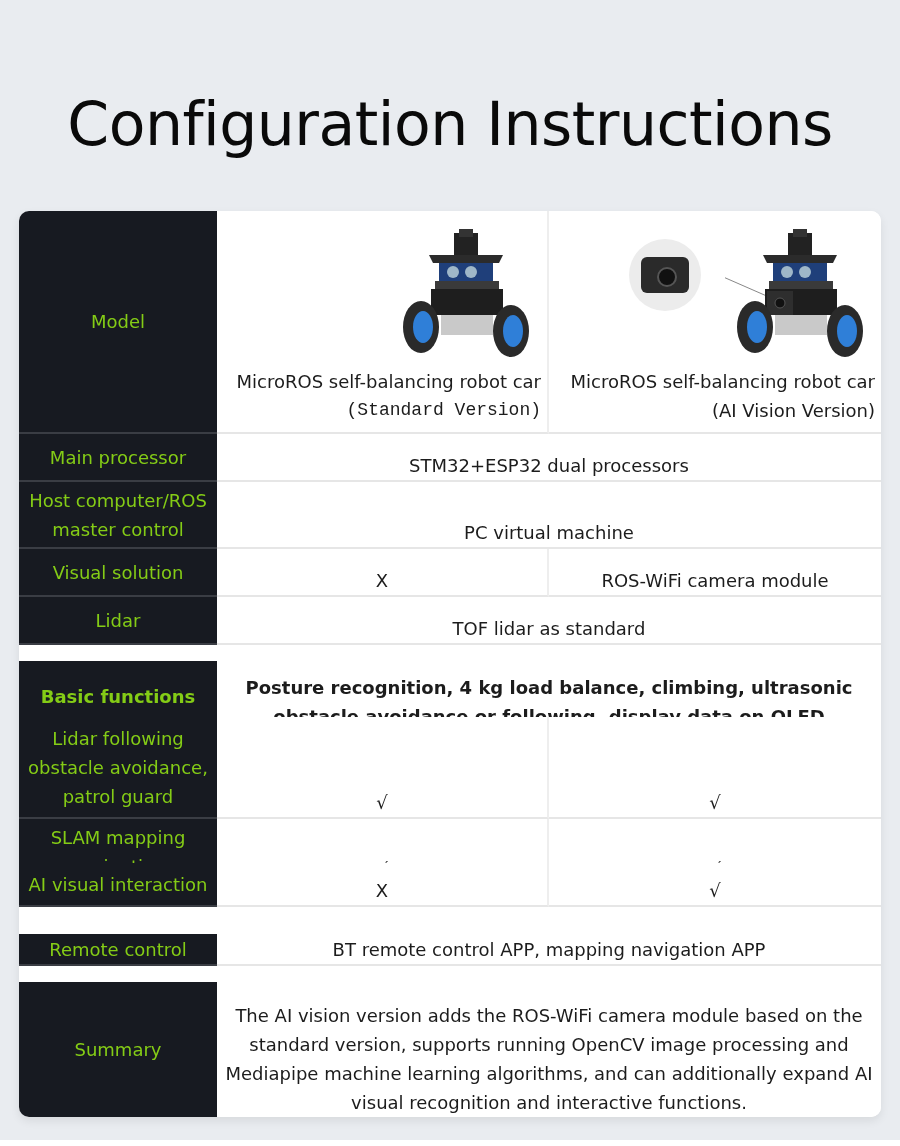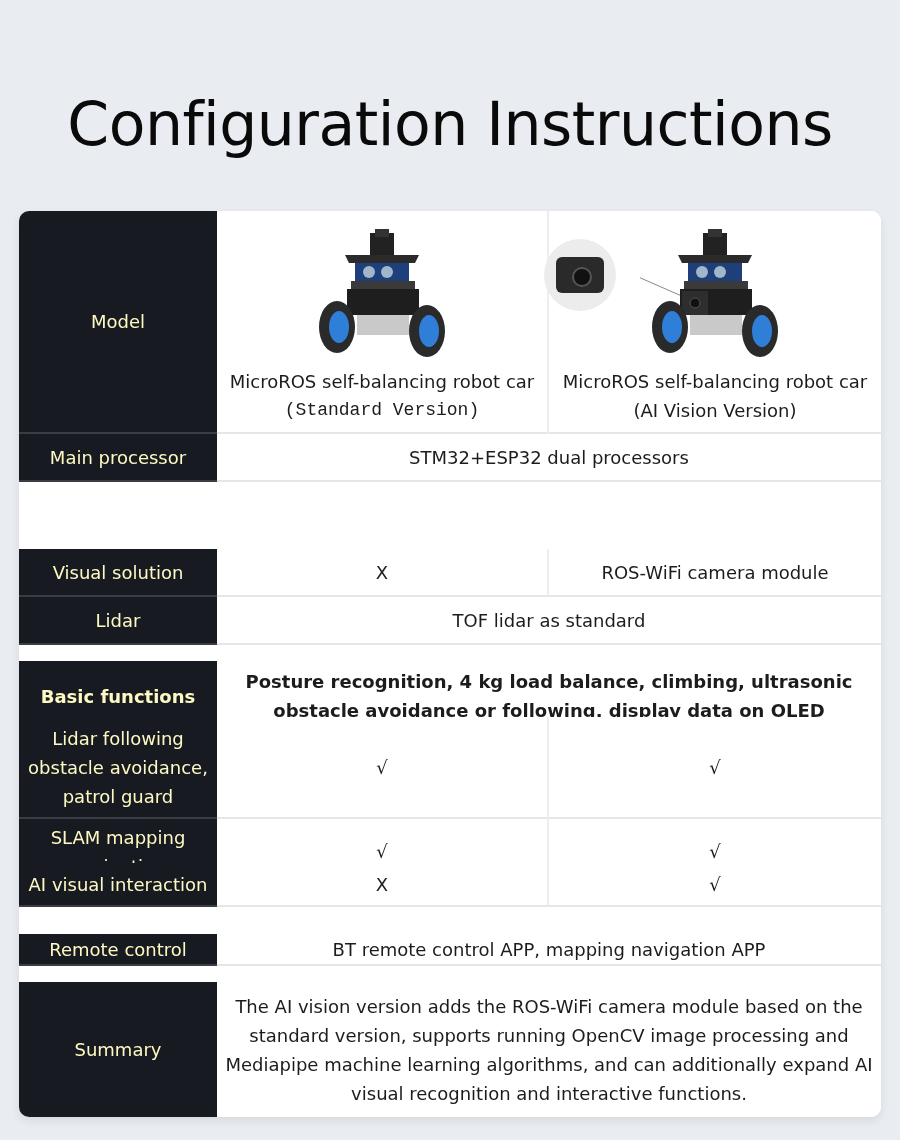--- a/index.html
+++ b/index.html
@@ -17,27 +17,27 @@
     font-family: "DejaVu Sans", sans-serif; font-weight: normal;
     font-size: 60px; letter-spacing: -0.5px; color: #0a0a0a; line-height: 80px;
   }
   .table-wrap {
     position: absolute; left: 19px; top: 211px; width: 862px; height: 906px;
     border-radius: 10px; overflow: hidden; background: #ffffff;
     box-shadow: 0 4px 10px rgba(0,0,0,0.08);
   }
   .row { position: absolute; left: 0; width: 862px; display: flex; }
   .label {
-    width: 198px; height: 100%; background: #171a21; color: #fef9c3;
+    width: 198px; height: 100%; background: #171a21; color: #84cc16;
     display: flex; align-items: center; justify-content: center; text-align: center;
     font-size: 18px; line-height: 29px; padding: 0 4px;
     border-bottom: 2px solid #3a3d44;
   }
   .cell {
-    height: 100%; display: flex; align-items: center; justify-content: center; text-align: center;
+    height: 100%; display: flex; align-items: flex-end; justify-content: center; text-align: center;
     color: #1c1c1c; font-size: 18px; line-height: 29px; border-bottom: 2px solid #e6e6e6;
     padding: 0 6px; background: #ffffff;
   }
   .cell.full { width: 664px; }
   .cell.half { width: 332px; }
   .cell.half.left { border-right: 2px solid #eeeeee; }
   .row:last-child .label, .row:last-child .cell { border-bottom: none; }
   .model-cell { flex-direction: column; justify-content: flex-start; padding-top: 18px; }
   .robot { position: relative; width: 150px; height: 128px; }
   .model-name { margin-top: 10px; line-height: 29px; font-size: 18px; }
@@ -111,20 +111,24 @@
       <div class="model-name">MicroROS self-balancing robot car</div>
       <div style="line-height:29px;">(AI Vision Version)</div>
     </div>
   </div>
 
   <div class="row" style="top:223px;height:48px;">
     <div class="label">Main processor</div>
     <div class="cell full">STM32+ESP32 dual processors</div>
   </div>
 
+  <div class="row" style="top:271px;height:67px;">
+    <div class="label">Host computer/ROS master control</div>
+    <div class="cell full">PC virtual machine</div>
+  </div>
 
   <div class="row" style="top:338px;height:48px;">
     <div class="label">Visual solution</div>
     <div class="cell half left">X</div>
     <div class="cell half">ROS-WiFi camera module</div>
   </div>
 
   <div class="row" style="top:386px;height:48px;">
     <div class="label">Lidar</div>
     <div class="cell full">TOF lidar as standard</div>

